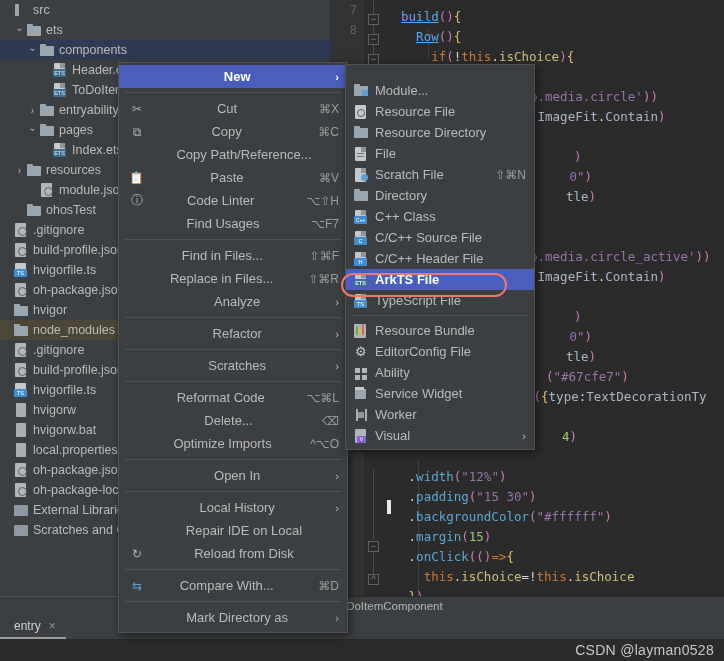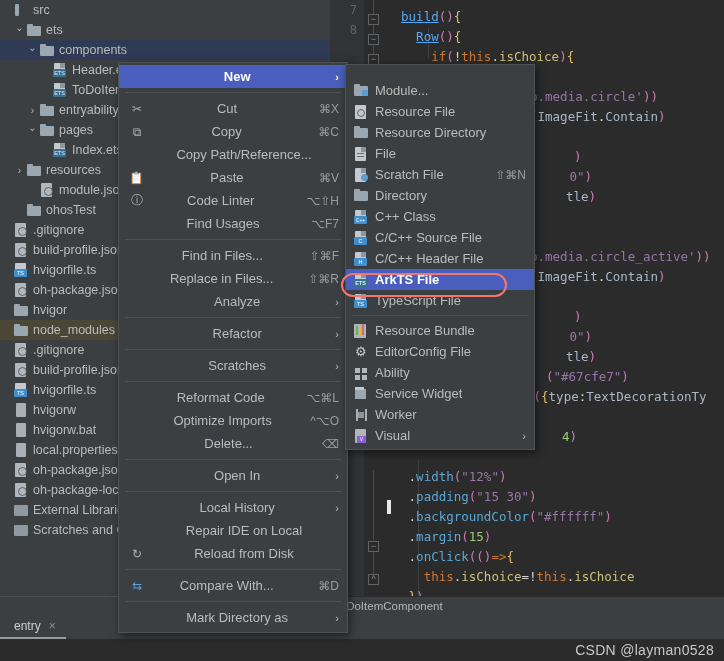--- a/index.html
+++ b/index.html
@@ -551,27 +551,27 @@
         <span class="mi-arrow">›</span>
       </div>
       <div class="msep"></div>
       <div class="mi">
         <span class="mi-icon"></span>
         <span class="mi-label">Reformat Code</span>
         <span class="mi-accel">⌥⌘L</span>
       </div>
       <div class="mi">
         <span class="mi-icon"></span>
+        <span class="mi-label">Delete...</span>
+        <span class="mi-accel">⌫</span>
+      </div>
+      <div class="mi">
+        <span class="mi-icon"></span>
         <span class="mi-label">Optimize Imports</span>
         <span class="mi-accel">^⌥O</span>
-      </div>
-      <div class="mi">
-        <span class="mi-icon"></span>
-        <span class="mi-label">Delete...</span>
-        <span class="mi-accel">⌫</span>
       </div>
       <div class="msep"></div>
       <div class="mi">
         <span class="mi-icon"></span>
         <span class="mi-label">Open In</span>
         <span class="mi-arrow">›</span>
       </div>
       <div class="msep"></div>
       <div class="mi">
         <span class="mi-icon"></span>

